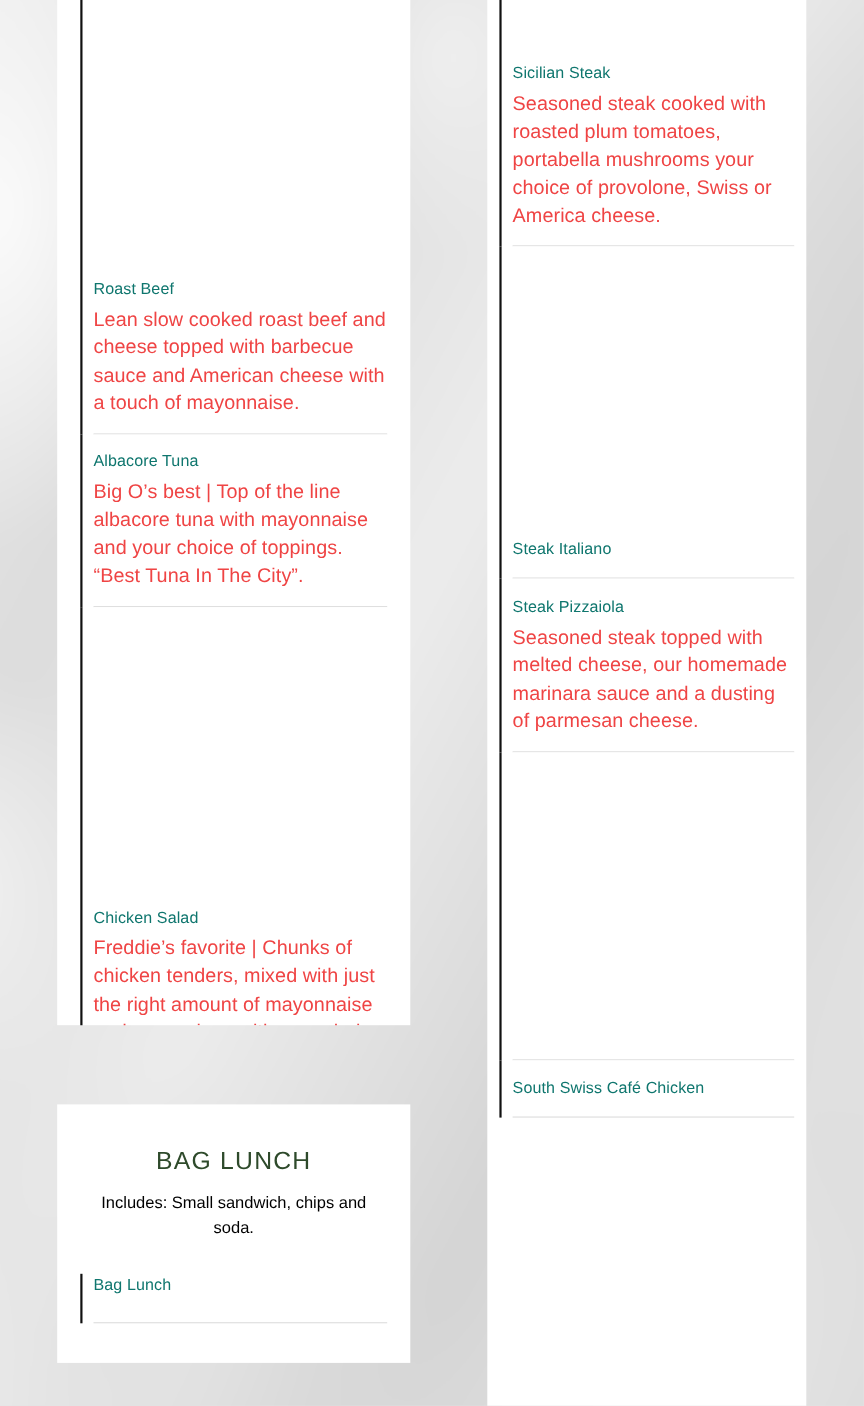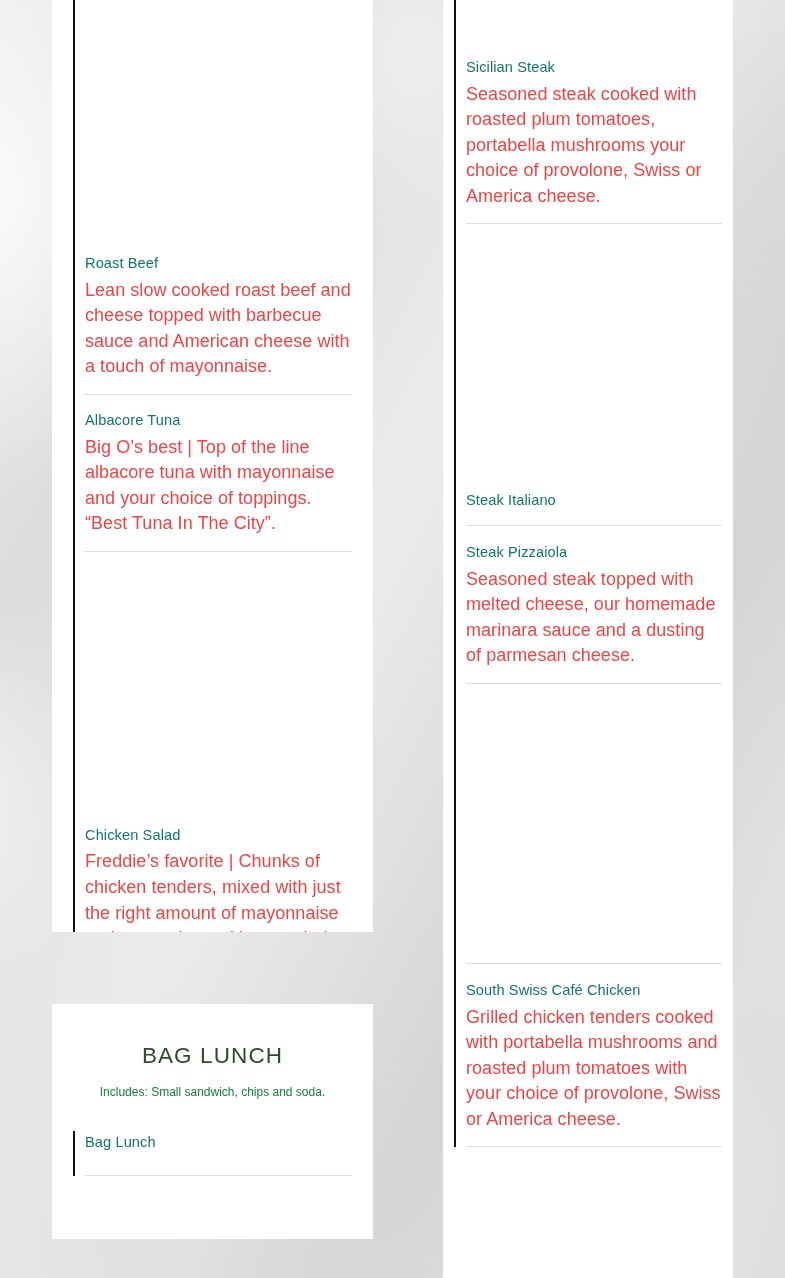--- a/index.html
+++ b/index.html
@@ -103,23 +103,23 @@
   .section-heading {
     text-align: center;
     font-size: 22.5px;
     letter-spacing: 1.1px;
     color: #2e4a2b;
     padding-top: 39px;
     font-weight: 400;
   }
   .section-subheading {
     text-align: center;
-    font-size: 12px;
+    font-size: 15px;
     line-height: 1.5;
-    color: #15803d;
+    color: #000000;
     padding: 14px 6px 0 6px;
   }
   #bag-lunch-card .menu-item { margin-top: 30px; }
   #bag-lunch-card .item-rule { margin-top: 22px; }
 </style>
 </head>
 <body>
 
 <div id="backdrop"></div>
 
@@ -190,20 +190,19 @@
       </article>
 
       <article class="menu-item">
         <div class="item-media" style="height:265px"></div>
         <div class="item-rule"></div>
       </article>
 
       <article class="menu-item">
         <div class="item-media" style="height:15px"></div>
         <h3 class="item-title">South Swiss Café Chicken</h3>
-        <p class="item-desc">Grilled chicken tenders cooked with portabella mushrooms and roasted plum tomatoes with your choice of provolone, Swiss or America cheese.</p>
         <div class="item-rule"></div>
       </article>
 
     </div>
   </section>
 
 </div>
 
 </body></html>

